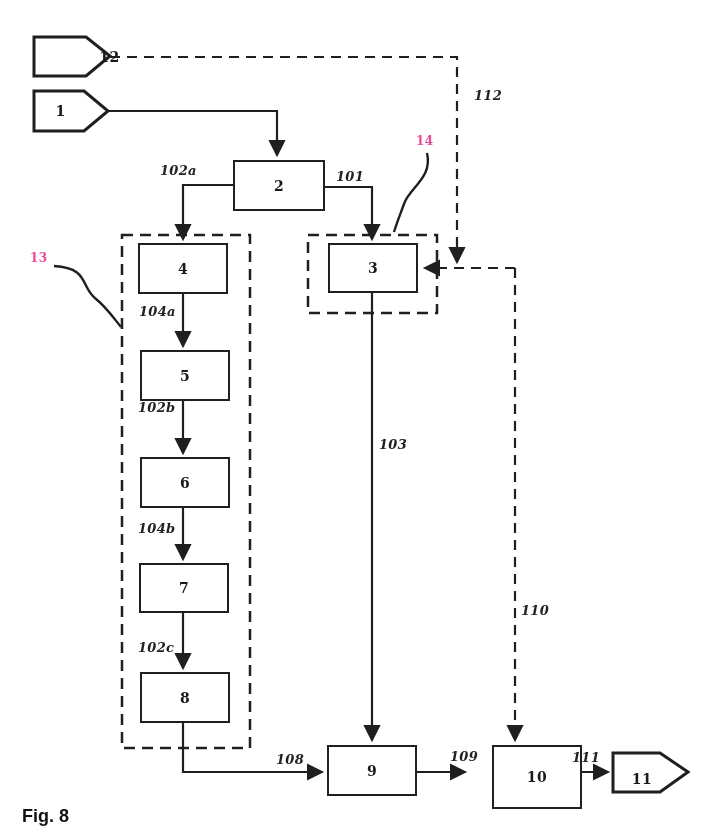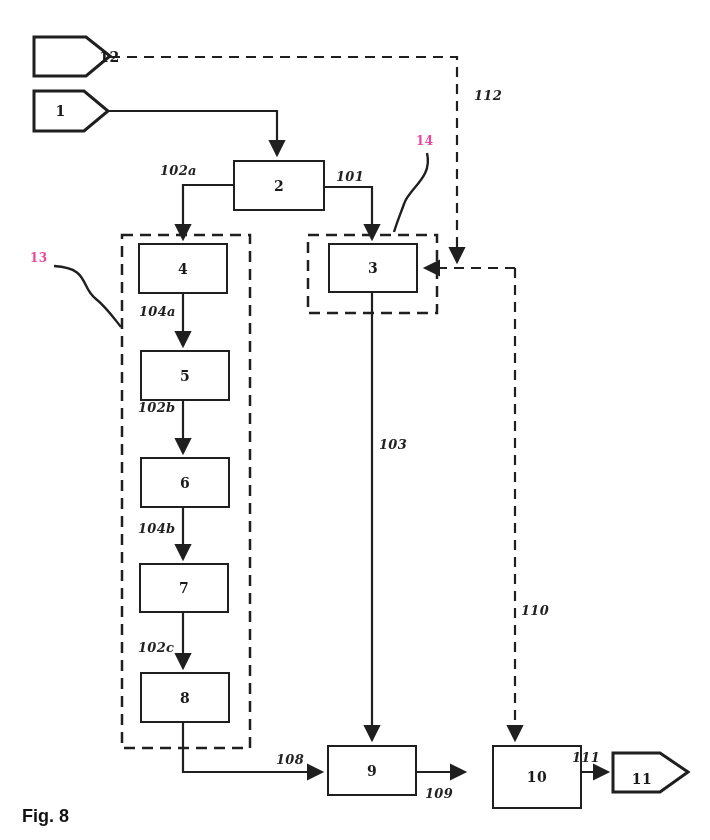--- a/index.html
+++ b/index.html
@@ -89,18 +89,18 @@
   <div class="edge-label" style="left:474px;top:88px;">112</div>
   <div class="edge-label" style="left:160px;top:163px;">102a</div>
   <div class="edge-label" style="left:336px;top:169px;text-align:right;">101</div>
   <div class="edge-label" style="left:139px;top:304px;">104a</div>
   <div class="edge-label" style="left:138px;top:400px;">102b</div>
   <div class="edge-label" style="left:138px;top:521px;">104b</div>
   <div class="edge-label" style="left:138px;top:640px;">102c</div>
   <div class="edge-label" style="left:379px;top:437px;">103</div>
   <div class="edge-label" style="left:521px;top:603px;">110</div>
   <div class="edge-label" style="left:276px;top:752px;">108</div>
-  <div class="edge-label" style="left:425px;top:749px;margin-top:37px;">109</div>
+  <div class="edge-label" style="left:450px;top:749px;">109</div>
   <div class="edge-label" style="left:572px;top:750px;">111</div>
 
   <div id="caption">Fig. 8</div>
 
 </div>
 
 </body></html>

